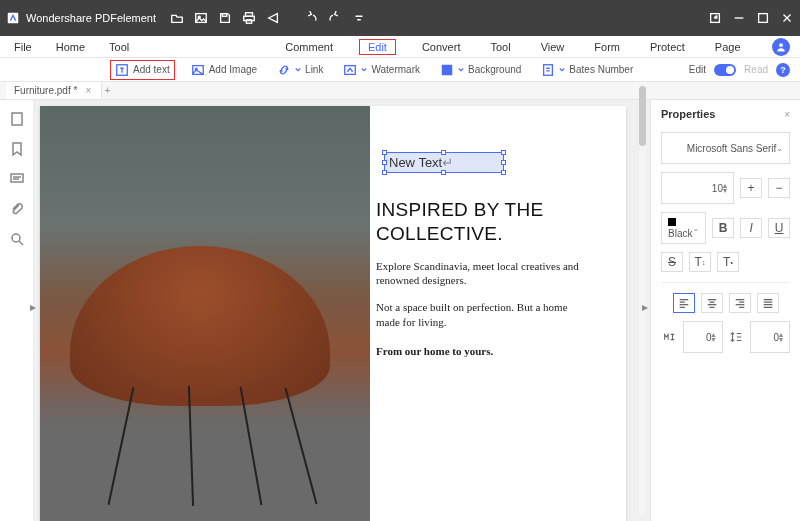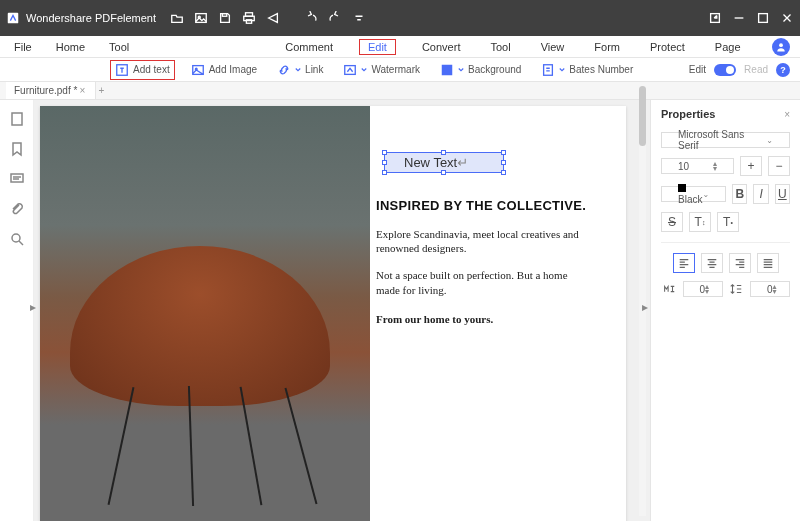--- a/index.html
+++ b/index.html
@@ -23,50 +23,50 @@
 .toolbar .tbtn { display: flex; align-items: center; gap: 4px; font-size: 10px; color: #555; cursor: pointer; padding: 2px 4px; }
 .toolbar .tbtn.highlight { border: 1px solid #d33; }
 .toolbar .ticon { width: 14px; height: 14px; display: inline-flex; align-items: center; justify-content: center; }
 .toolbar svg { stroke: #4a6cf7; fill: none; stroke-width: 1.5; }
 .toolbar .dd { width: 6px; height: 6px; }
 .toolbar .right-tools { position: absolute; right: 10px; display: flex; align-items: center; gap: 8px; }
 .toggle { width: 22px; height: 12px; border-radius: 6px; background: #4a6cf7; position: relative; }
 .toggle::after { content: ""; position: absolute; width: 8px; height: 8px; background: #fff; border-radius: 50%; top: 2px; right: 2px; }
 .info-ico { width: 14px; height: 14px; border-radius: 50%; background: #4a6cf7; display:flex; align-items:center; justify-content:center; color:#fff; font-size:9px; font-weight:bold; }
 .tabbar { height: 18px; display: flex; align-items: center; padding: 0 6px; background: #f6f6f6; border-bottom: 1px solid #e5e5e5; font-size: 10px; color: #555; }
-.tab { display: flex; align-items: center; padding: 0 8px; height: 100%; background: #fff; border-right: 1px solid #e5e5e5; }
+.tab { display: flex; align-items: center; gap: 6px; padding: 0 8px; height: 100%; background: #fff; border-right: 1px solid #e5e5e5; }
 .tab .close, .tab-add { width: 10px; height: 10px; display:flex; align-items:center; justify-content:center; color:#999; cursor:pointer; }
 .workspace { display: flex; height: 437px; }
 .leftrail { width: 34px; background: #fff; border-right: 1px solid #eee; display: flex; flex-direction: column; align-items: center; gap: 12px; padding-top: 10px; }
 .leftrail span { width: 18px; height: 18px; display:flex; align-items:center; justify-content:center; cursor:pointer; }
 .leftrail svg { stroke: #888; fill: none; stroke-width: 1.5; width: 16px; height: 16px; }
 .docarea { flex: 1; background: #f0f0f0; position: relative; overflow: hidden; }
 .page { position: absolute; left: 6px; top: 6px; width: 586px; height: 425px; background: #fff; box-shadow: 0 1px 3px rgba(0,0,0,.15); }
 .page-img { position: absolute; left: 0; top: 0; width: 330px; height: 425px; background: linear-gradient(180deg, #5a6866 0%, #6a7270 28%, #7a5a45 45%, #8a5238 58%, #6a6a6a 75%); }
 .chair { position: absolute; left: 30px; top: 140px; width: 260px; height: 160px; background: radial-gradient(ellipse at 50% 30%, #9c4e2b, #6b311a); border-radius: 60% 60% 50% 50% / 80% 80% 30% 30%; }
 .leg { position: absolute; width: 2px; height: 120px; background: #222; top: 280px; }
 .leg.l1 { left: 80px; transform: rotate(12deg); }
 .leg.l2 { left: 150px; transform: rotate(-2deg); }
 .leg.l3 { left: 210px; transform: rotate(-10deg); }
 .leg.l4 { left: 260px; transform: rotate(-15deg); }
-.newtext { position: absolute; left: 344px; top: 46px; width: 120px; border: 1px solid #4a6cf7; padding: 2px 19px; font-size: 13px; color: #333; background: #e0e6fa; }
+.newtext { position: absolute; left: 344px; top: 46px; width: 120px; border: 1px solid #4a6cf7; padding: 2px 4px; font-size: 13px; color: #333; background: #e0e6fa; }
 .handle { position: absolute; width: 5px; height: 5px; background: #fff; border: 1px solid #4a6cf7; }
 .content { position: absolute; left: 330px; top: 86px; width: 230px; padding: 6px; }
-.content h2 { font-family: Arial, sans-serif; font-size: 13px; font-weight: 700; letter-spacing: .3px; color: #111; line-height: 1.28; }
+.content h2 { font-family: Arial, sans-serif; font-size: 19px; font-weight: 400; letter-spacing: .3px; color: #111; line-height: 1.28; }
 .content p { font-family: Georgia, "Times New Roman", serif; font-size: 11px; color: #222; margin-top: 12px; line-height: 1.35; }
 .content .closing { font-weight: bold; font-family: Georgia, serif; font-size: 11px; margin-top: 14px; }
 .scroll-v { position: absolute; right: 154px; top: 86px; width: 7px; height: 430px; background: #f4f4f4; }
 .scroll-v .thumb { width: 100%; height: 60px; background: #c8c8c8; border-radius: 4px; }
 .collapse-l { position: absolute; left: 30px; top: 300px; font-size: 12px; color: #888; }
 .collapse-r { position: absolute; right: 152px; top: 300px; font-size: 12px; color: #888; }
 .proppanel { width: 150px; border-left: 1px solid #e5e5e5; padding: 8px 10px; font-size: 10px; color: #555; background:#fff; }
 .proppanel .hdr { display:flex; justify-content:space-between; align-items:center; margin-bottom:12px; }
 .proppanel .hdr span:first-child { font-weight:600; font-size:11px; color:#333; }
 .prow { display:flex; gap:6px; margin-bottom:8px; align-items:center; }
-.select, .numfield { border:1px solid #ddd; height:16px; display:flex; align-items:center; padding:0 16px; font-size:10px; flex:1; justify-content:space-between; cursor:pointer; background:#fff; }
+.select, .numfield { border:1px solid #ddd; height:32px; display:flex; align-items:center; padding:0 6px; font-size:10px; flex:1; justify-content:flex-end; cursor:pointer; background:#fff; }
 .select .caret, .numfield .steppers { font-size:8px; color:#888; }
 .numfield .steppers { display:flex; flex-direction:column; line-height:5px; }
 .sqbtn { width:22px; height:20px; border:1px solid #ddd; display:flex; align-items:center; justify-content:center; font-size:12px; cursor:pointer; background:#fff; }
 .sqbtn.active { border-color:#4a6cf7; color:#4a6cf7; }
 .sqbtn svg { stroke:#666; fill:none; width:12px; height:12px; stroke-width:1.5; }
 .colordot { width:8px; height:8px; background:#000; display:inline-block; margin-right:4px; }
 .divider-h { height:1px; background:#eee; margin:10px 0; }
 .align-row { display:flex; gap:6px; justify-content:center; margin:8px 0; }
 .spacing-row { display:flex; gap:6px; align-items:center; }
 .spacing-ico { width:16px; display:flex; align-items:center; justify-content:center; }

